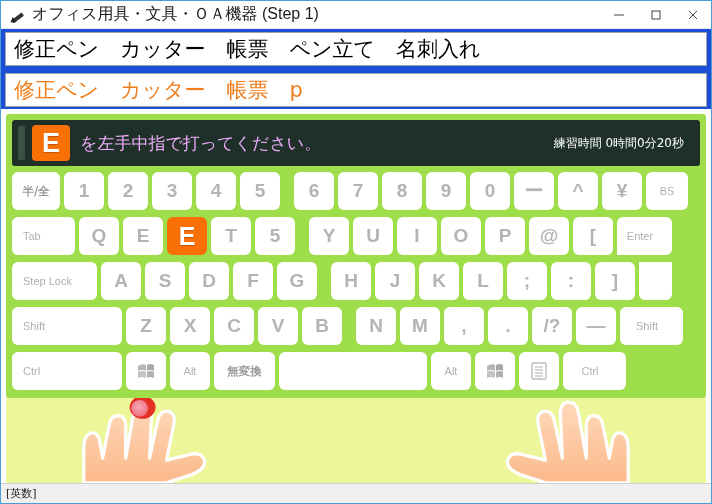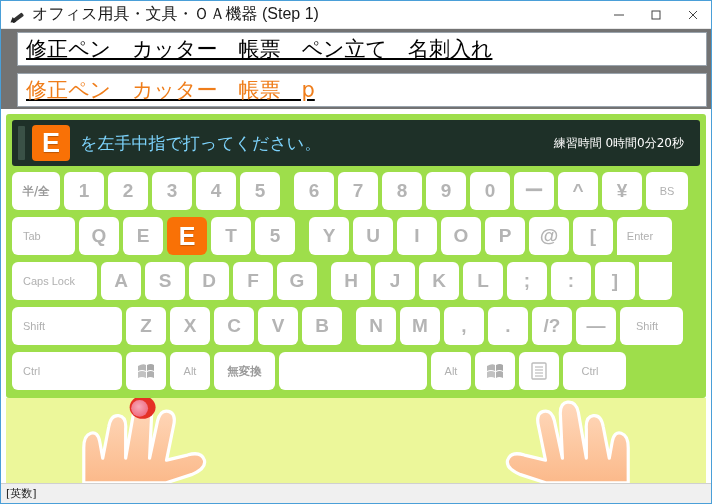--- a/index.html
+++ b/index.html
@@ -77,23 +77,22 @@
     align-items: center;
     justify-content: center;
     font-size: 12px;
     color: #444;
     background: #ffffff;
   }
   .win-btn svg { display: block; }
 
   
   .text-panes {
-    padding: 3px 4px 2px 16px;
-    background: #737373;
-    text-decoration: underline;
+    padding: 3px 4px 2px 4px;
+    background: #1d4ed8;
   }
   .text-pane {
     box-sizing: border-box;
     height: 34px;
     border: 1px solid #9aa4ad;
     background: #ffffff;
     display: flex;
     align-items: center;
     padding-left: 8px;
     overflow: hidden;
@@ -150,21 +149,21 @@
     align-items: center;
     justify-content: center;
     color: #ffffff;
     font-size: 27px;
     font-weight: bold;
     flex: none;
     margin-right: 10px;
     text-shadow: 0 1px 1px rgba(0,0,0,0.25);
   }
   .instr-text {
-    color: #7dd3fc;
+    color: #f0abfc;
     font-size: 17px;
     font-family: Liberation Serif, serif;
   }
   .instr-timer {
     margin-left: auto;
     color: #ffffff;
     font-size: 12px;
     font-family: "DejaVu Sans", "Liberation Sans", sans-serif;
     padding-right: 6px;
   }
@@ -375,21 +374,21 @@
           </div>
           <div class="key" style="width: 40px;">
             <span>[</span>
           </div>
           <div class="key small label-right enter-top" style="width: 55px;">
             <span>Enter</span>
           </div>
         </div>
         <div class="kb-row">
           <div class="key small label-left" style="width: 85px;">
-            <span>Caps Lock</span>
+            <span>Step Lock</span>
           </div>
           <div class="key" style="width: 40px;">
             <span>A</span>
           </div>
           <div class="key" style="width: 40px;">
             <span>S</span>
           </div>
           <div class="key" style="width: 40px;">
             <span>D</span>
           </div>

